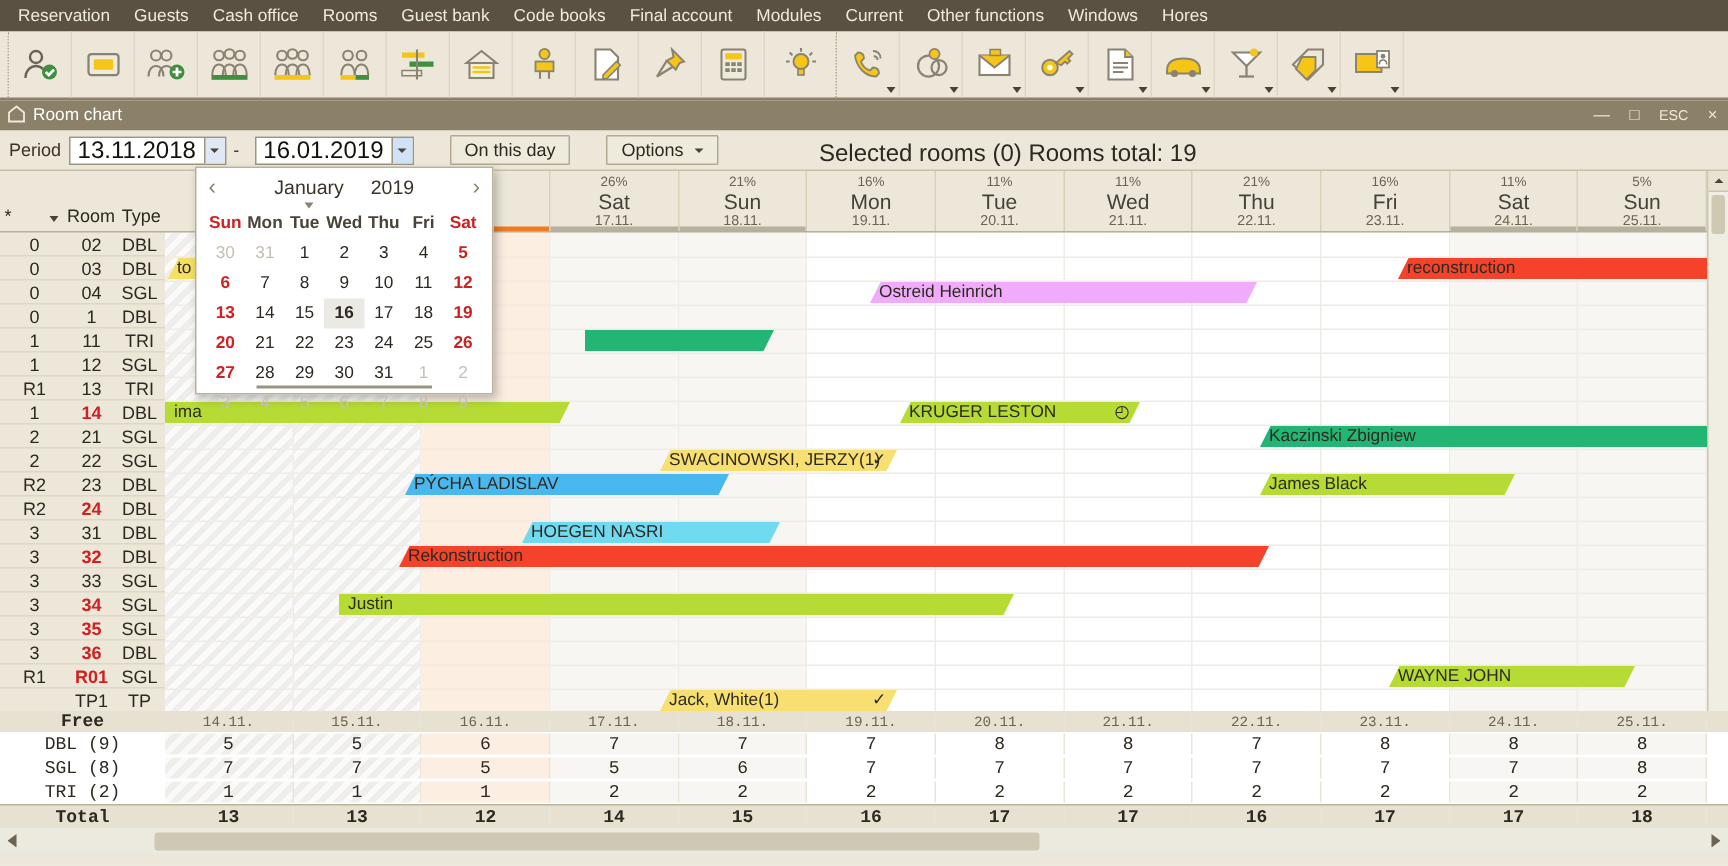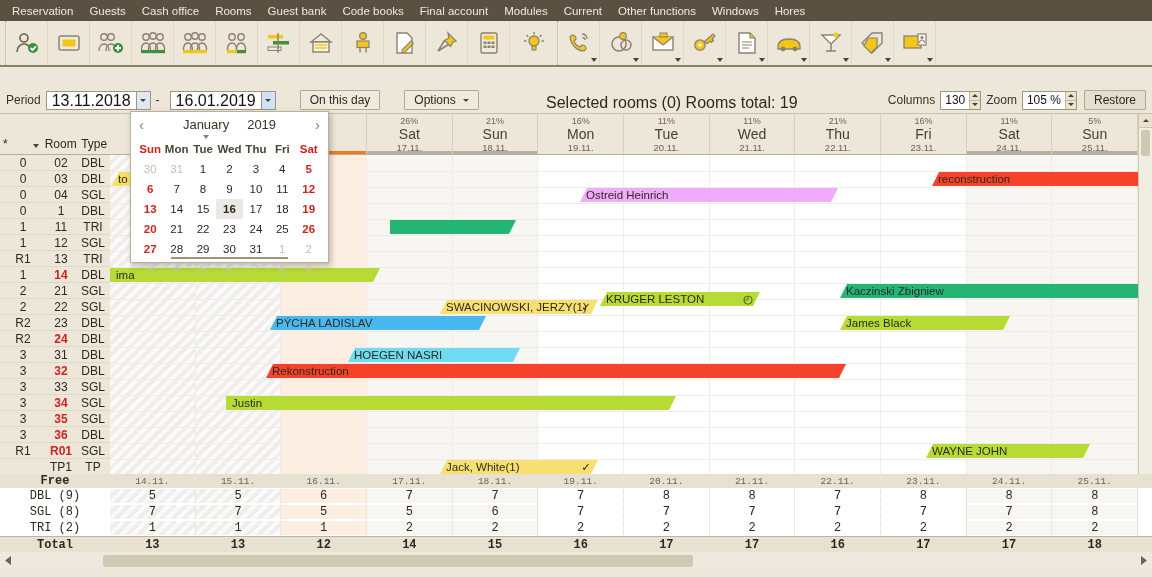--- a/index.html
+++ b/index.html
@@ -414,67 +414,54 @@
           <rect x="3" y="5" width="17" height="12" fill="#f5c518" stroke="#8a8272" stroke-width="1.3"></rect>
           <rect x="17" y="3" width="8" height="11" fill="#fff" stroke="#8a8272" stroke-width="1.2"></rect>
           <circle cx="21" cy="6.5" r="1.6" fill="#8a8272"></circle>
           <path d="M18.5 12c0-2 1-3 2.5-3s2.5 1 2.5 3" fill="none" stroke="#8a8272" stroke-width="1.1"></path>
         </svg>
       <span class="tb-arrow"></span>
     </div>
     <div class="tb-spacer"></div>
   </div>
 
+  <div class="wintitle">
+    <span>
+      <svg width="12" height="12" viewBox="0 0 12 12">
+          <path d="M6 1L1 5v6h10V5z" fill="none" stroke="#efeade" stroke-width="1.2"></path>
+        </svg>
+    </span>
+    <span class="wt-text">Room chart</span>
+    <div class="win-btns">
+      <span>—</span>
+      <span>□</span>
+      <span style="font-size:9.5px;">ESC</span>
+      <span>×</span>
+    </div>
+  </div>
 
   <div class="periodbar">
     <span class="lbl">Period</span>
     <div class="dateinput">
       <span class="dv">13.11.2018</span>
       <span class="caret">
           <span class="tri-dn"></span>
         </span>
     </div>
     <span class="dash">-</span>
     <div class="dateinput focused">
       <span class="dv">16.01.2019</span>
       <span class="caret">
           <span class="tri-dn"></span>
         </span>
     </div>
     <div class="pbtn">On this day</div>
     <div class="pbtn" style="gap:7px;">
       <span>Options</span>
       <span class="tri-dn"></span>
-    </div>
-    <div class="rightctl">
-      <span class="lbl">Columns</span>
-      <div class="spin">
-        <span class="sv">130</span>
-        <span class="sbtns">
-            <i>
-              <span class="tri-up"></span>
-            </i>
-            <i>
-              <span class="tri-dn"></span>
-            </i>
-          </span>
-      </div>
-      <span class="lbl">Zoom</span>
-      <div class="spin">
-        <span class="sv">105 %</span>
-        <span class="sbtns">
-            <i>
-              <span class="tri-up"></span>
-            </i>
-            <i>
-              <span class="tri-dn"></span>
-            </i>
-          </span>
-      </div>
-      <div class="pbtn" style="margin-left:2px;background:#e3ded0;">Restore</div>
     </div>
   </div>
   <div class="statusmid">Selected rooms (0) Rooms total: 19</div>
 
   <div class="chartwrap">
 
     <div class="dayhead" id="dayhead">
         <div class="dcell">
           <span class="pct"></span>
           <span class="dw"></span>
@@ -577,21 +564,21 @@
           <div class="hl" style="top: 272px;"></div>
           <div class="hl" style="top: 288px;"></div>
           <div class="hl" style="top: 304px;"></div>
         </div>
       <div id="bars">
           <div class="bar sll" style="top: 17px; left: 2px; width: 24px; background: rgb(245, 224, 99);"><span>to</span></div>
           <div class="bar sl" style="top: 17px; left: 822px; width: 306px; background: rgb(244, 67, 42);"><span>reconstruction</span></div>
           <div class="bar sl" style="top: 33px; left: 470px; width: 258px; background: #f0abfc;"><span>Ostreid Heinrich</span></div>
           <div class="bar slr" style="top: 65px; left: 280px; width: 126px; background: rgb(34, 181, 115);"><span></span></div>
           <div class="bar slr" style="top: 113px; left: 0px; width: 270px; background: rgb(181, 219, 52);"><span>ima</span></div>
-          <div class="bar sl" style="top: 113px; left: 490px; width: 160px; background: rgb(181, 219, 52); margin-top: 24px;"><span>KRUGER LESTON</span><span class="chk">◴</span></div>
+          <div class="bar sl" style="top: 113px; left: 490px; width: 160px; background: rgb(181, 219, 52);"><span>KRUGER LESTON</span><span class="chk">◴</span></div>
           <div class="bar sl" style="top: 129px; left: 730px; width: 328px; background: rgb(34, 181, 115);"><span>Kaczinski Zbigniew</span></div>
           <div class="bar sl" style="top: 145px; left: 330px; width: 158px; background: rgb(247, 224, 113);"><span>SWACINOWSKI, JERZY(1)</span><span class="chk">✓</span></div>
           <div class="bar sl" style="top: 161px; left: 160px; width: 216px; background: rgb(73, 184, 239);"><span>PÝCHA LADISLAV</span></div>
           <div class="bar sl" style="top: 161px; left: 730px; width: 170px; background: rgb(181, 219, 52);"><span>James Black</span></div>
           <div class="bar sl" style="top: 193px; left: 238px; width: 172px; background: rgb(111, 218, 240);"><span>HOEGEN NASRI</span></div>
           <div class="bar sl" style="top: 209px; left: 156px; width: 580px; background: rgb(244, 67, 42);"><span>Rekonstruction</span></div>
           <div class="bar slr" style="top: 241px; left: 116px; width: 450px; background: rgb(181, 219, 52);"><span>Justin</span></div>
           <div class="bar sl" style="top: 289px; left: 816px; width: 164px; background: rgb(181, 219, 52);"><span>WAYNE JOHN</span></div>
           <div class="bar sl" style="top: 305px; left: 330px; width: 158px; background: rgb(247, 224, 113);"><span>Jack, White(1)</span><span class="chk">✓</span></div>
         </div>

